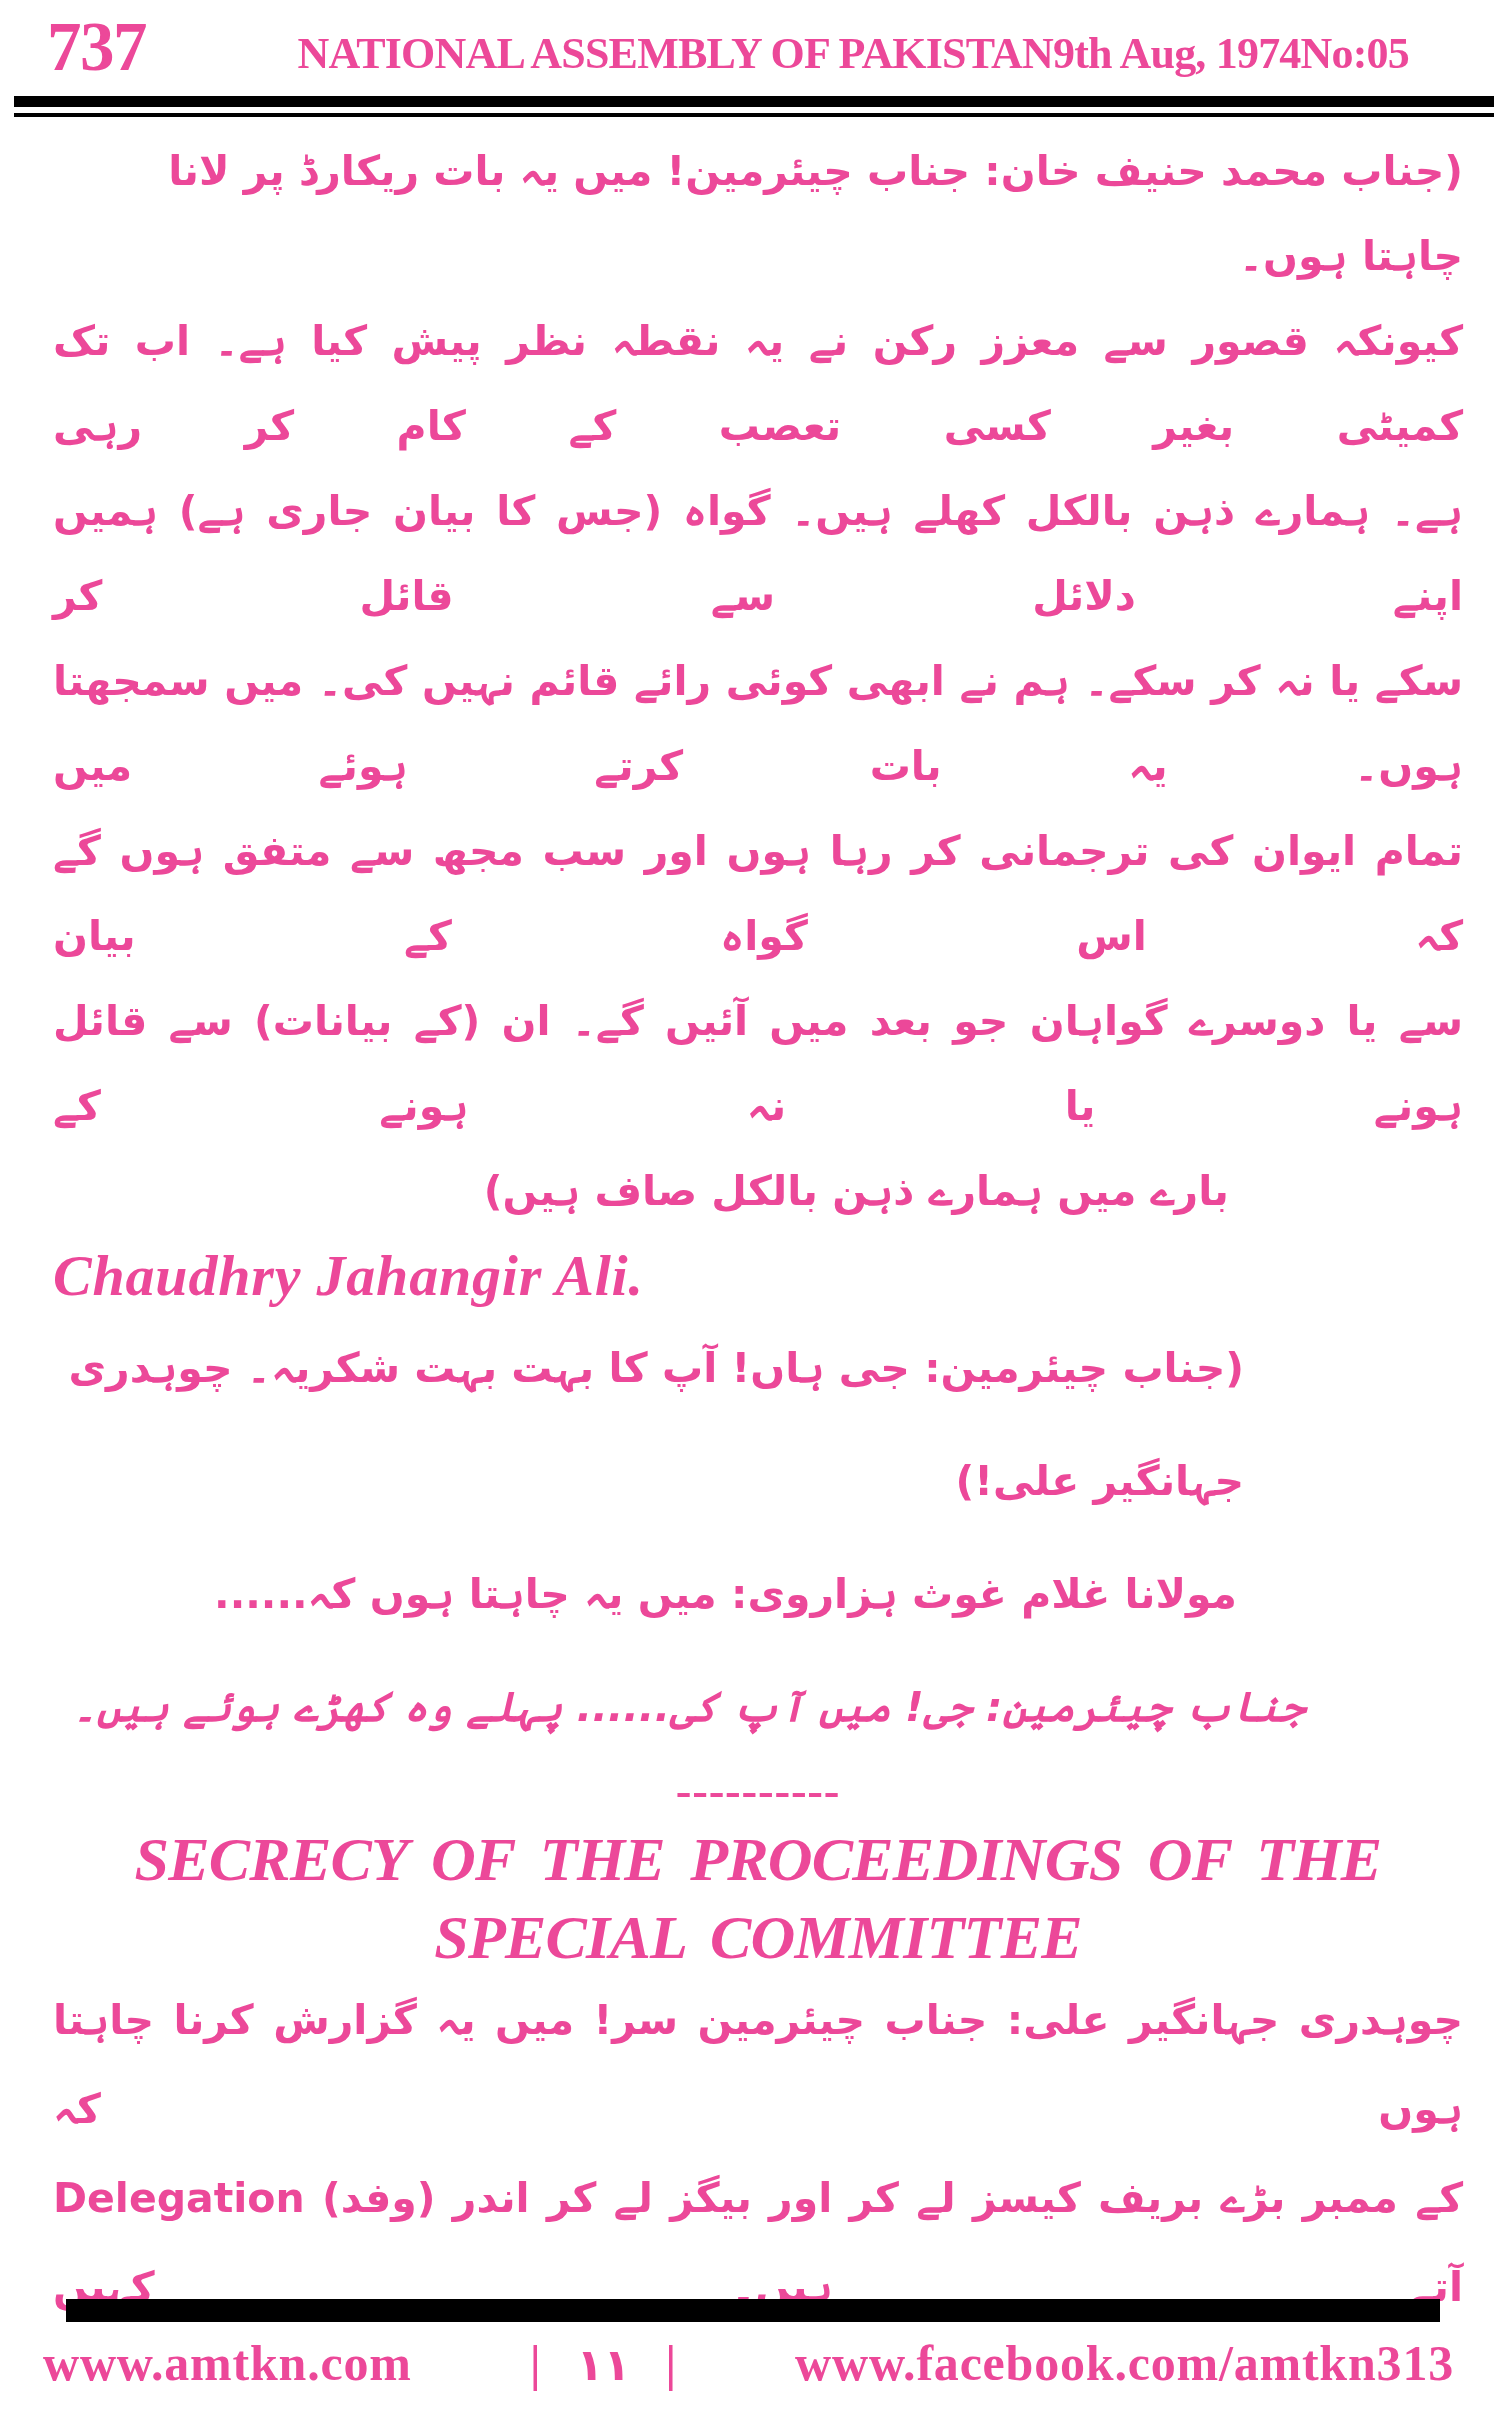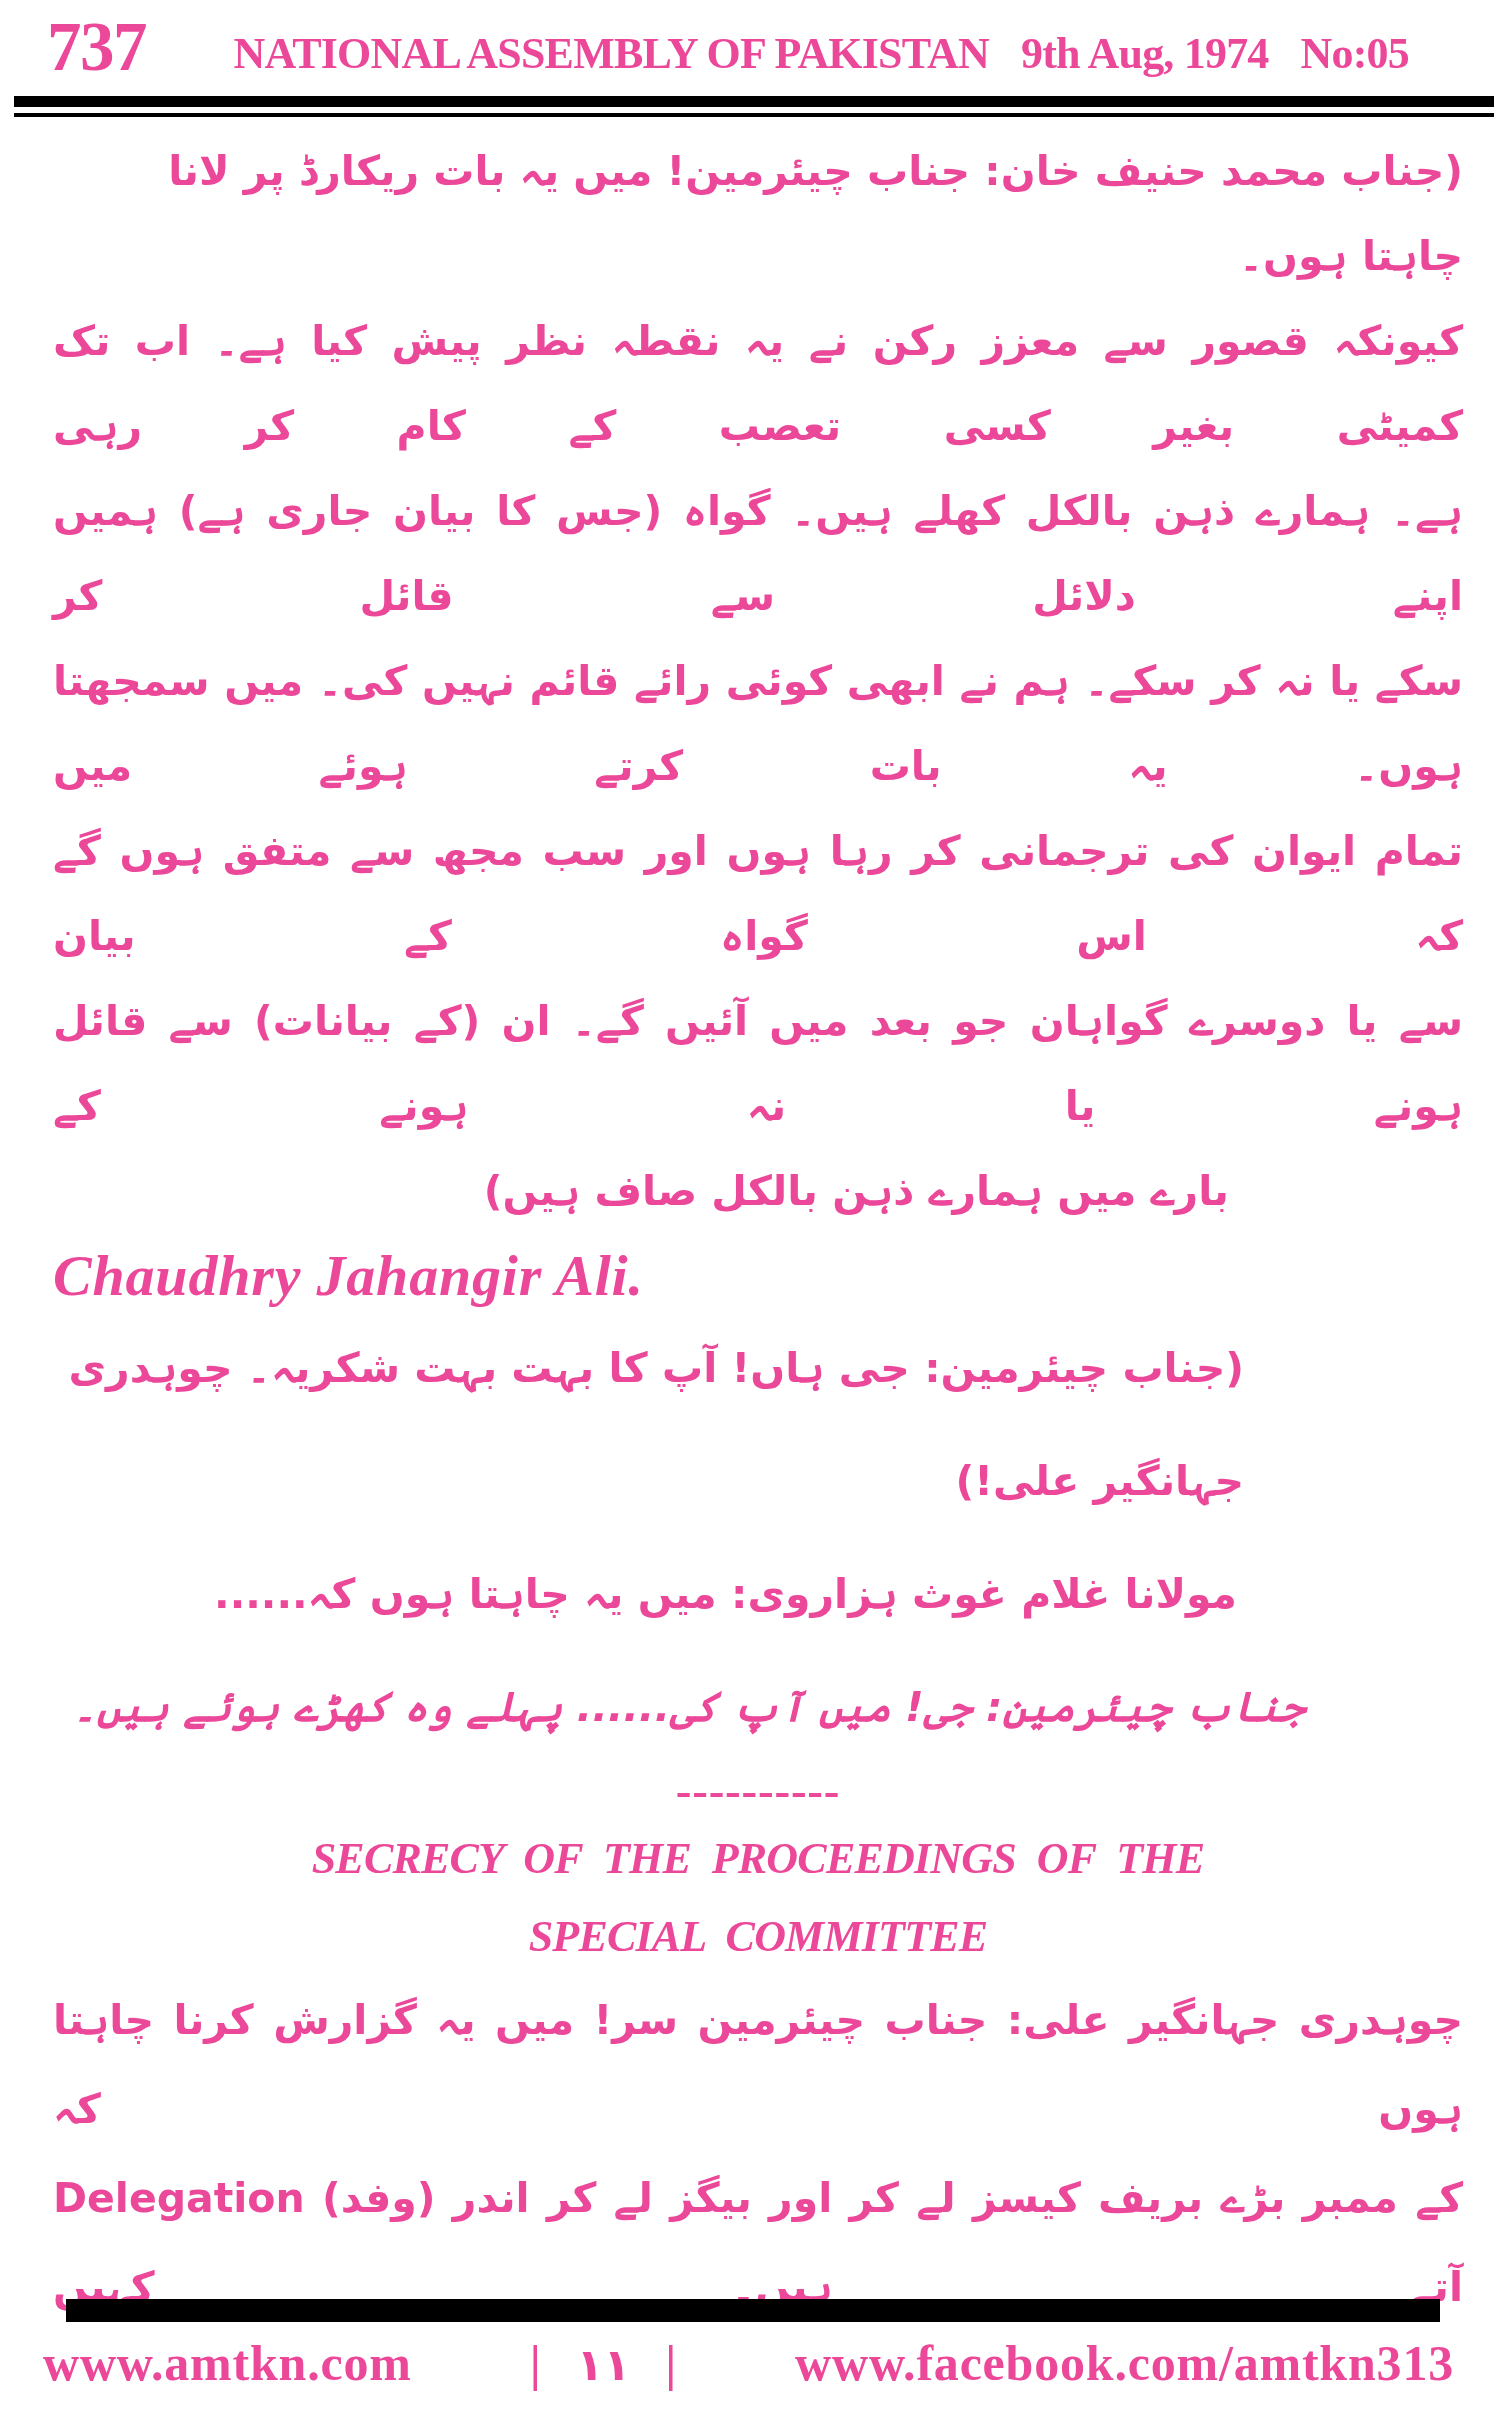--- a/index.html
+++ b/index.html
@@ -14,21 +14,21 @@
   .content { padding: 0 45px 0 53px; }
 
   
   .header { display:flex; align-items:flex-end; padding-top:13.6px; height:66px; }
   .page-num {
     font: 700 69px/66px "Liberation Serif", serif;
     letter-spacing:-1.5px; margin-left:-6px;
   }
   .title-group {
     margin-left:auto; margin-right:54px;
-    display:flex; align-items:baseline; gap:32px;
+    display:flex; align-items:baseline; 
     font: 700 44px/53px "Liberation Serif", serif;
     letter-spacing:-0.8px; white-space:nowrap;
   }
   .rule-thick { height:11.3px; background:#000; margin:16.6px 13.6px 0 13.6px; }
   .rule-thin  { height:4.5px;  background:#000; margin:5.3px 13.6px 0 13.6px; }
 
   
   .u {
     direction: rtl; unicode-bidi: plaintext;
     font: 700 41px/85px "DejaVu Sans", sans-serif;
@@ -53,21 +53,21 @@
   .pr1 { padding-right:219px; }
   .pr2 { padding-right:226px; }
   .pr3 { padding-right:158px;font-style:italic; }
   .pr7 { padding-right:234px; }
 
   .separator {
     text-align:center;
     font: 700 47px/42px "Liberation Serif", serif;
     letter-spacing:0.8px; margin-top:4.5px;
   }
-  .heading { text-align:center; font-size:44px; line-height:78px; letter-spacing:-0.8px; word-spacing:10.6px; }
+  .heading { text-align:center; font-size:62px; line-height:78px; letter-spacing:-0.8px; word-spacing:10.6px; }
   .heading-first { margin-top:9px; }
 
   
   .footer-rule {
     position:absolute; left:66px; right:68px; top:2299px;
     height:23.4px; background:#000;
   }
   .footer-text {
     position:absolute; left:43px; right:54px; top:2327px;
     display:flex; align-items:baseline; justify-content:space-between;

